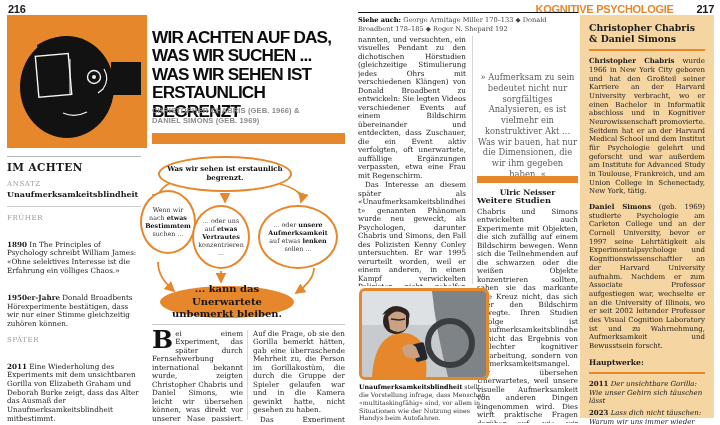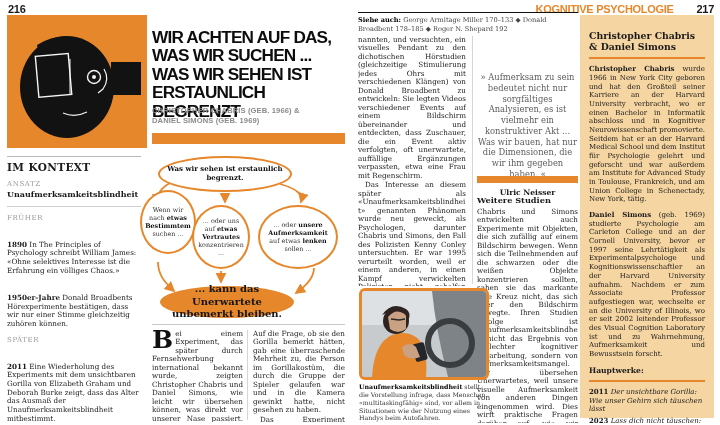--- a/index.html
+++ b/index.html
@@ -61,21 +61,21 @@
   .quote-bar{left:477px;top:176px;width:101px;height:7px;background:#E6872B;}
   .colR2{left:477px;top:190px;width:101px;height:233px;}
   .subhead{font-size:8.2px;font-weight:bold;margin:6px 0 2px;text-align:left;text-indent:0;}
 
   
   .photo{left:359px;top:288px;width:124px;height:86px;border:3px solid #E6872B;border-radius:6px;overflow:hidden;background:#b9bec2;}
   .caption{left:359px;top:383px;width:129px;font-size:6.3px;line-height:1.25;color:#333;}
   .caption b{color:#000;}
 
   
-  .bio{left:580px;top:15px;width:134px;height:403px;background:#F5D5A2;box-sizing:border-box;padding:16px 9px;}
+  .bio{left:580px;top:15px;width:134px;height:403px;background:#F5D5A2;box-sizing:border-box;padding:8px 9px;}
   .bio-title{font-size:9.3px;font-weight:bold;line-height:1.15;white-space:pre-line;}
   .bio-rule{border:none;border-top:2px solid #E6872B;margin:5px 0 6px;}
   .bio p{margin:0 0 7px;font-size:7px;line-height:1.24;text-align:justify;overflow-wrap:anywhere;}
   .bio .works-label{font-size:7.6px;font-weight:bold;margin-bottom:0;}
   .work{font-size:7px;line-height:1.24;margin-bottom:3px;}
   .work i{font-style:italic;}
 </style>
 </head>
 <body>
 
@@ -94,21 +94,21 @@
       <rect x="30" y="40" width="33" height="41" fill="none" stroke="#f4f4f4" stroke-width="1.4" transform="rotate(-5 46 60)"></rect>
       <line x1="63" y1="44" x2="63" y2="80" stroke="#f4f4f4" stroke-width="1"></line>
       <circle cx="87" cy="62" r="6.5" fill="none" stroke="#f4f4f4" stroke-width="1.4"></circle>
       <circle cx="87" cy="62" r="2" fill="#f4f4f4"></circle>
       <path d="M97,54 q6,10 -1,20 l-5,4" fill="none" stroke="#f4f4f4" stroke-width="1.2"></path>
       <path d="M56,98 q12,5 24,-1" fill="none" stroke="#f4f4f4" stroke-width="1.2"></path>
     </svg>
   </div>
 
   <div class="abs context">
-    <div class="ctx-head">IM KONTEXT</div>
+    <div class="ctx-head">IM ACHTEN</div>
     <div class="ctx-label">ANSATZ</div>
     <div class="ctx-approach">Unaufmerksamkeits­blindheit</div>
     <hr class="ctx-div">
     <div class="ctx-label">FRÜHER</div>
     <div class="ctx-entry"><b>1890</b> <span>In The Principles of Psychology schreibt William James: «Ohne selektives Interesse ist die Erfahrung ein völliges Chaos.»</span></div>
     <div class="ctx-entry"><b>1950er-Jahre</b> <span>Donald Broadbents Hörexperimente bestätigen, dass wir nur einer Stimme gleichzeitig zuhören können.</span></div>
     <div class="ctx-label">SPÄTER</div>
     <div class="ctx-entry"><b>2011</b> <span>Eine Wiederholung des Experiments mit dem unsichtbaren Gorilla von Elizabeth Graham und Deborah Burke zeigt, dass das Alter das Ausmaß der Unaufmerksamkeitsblindheit mitbestimmt.</span></div>
   </div>
 

